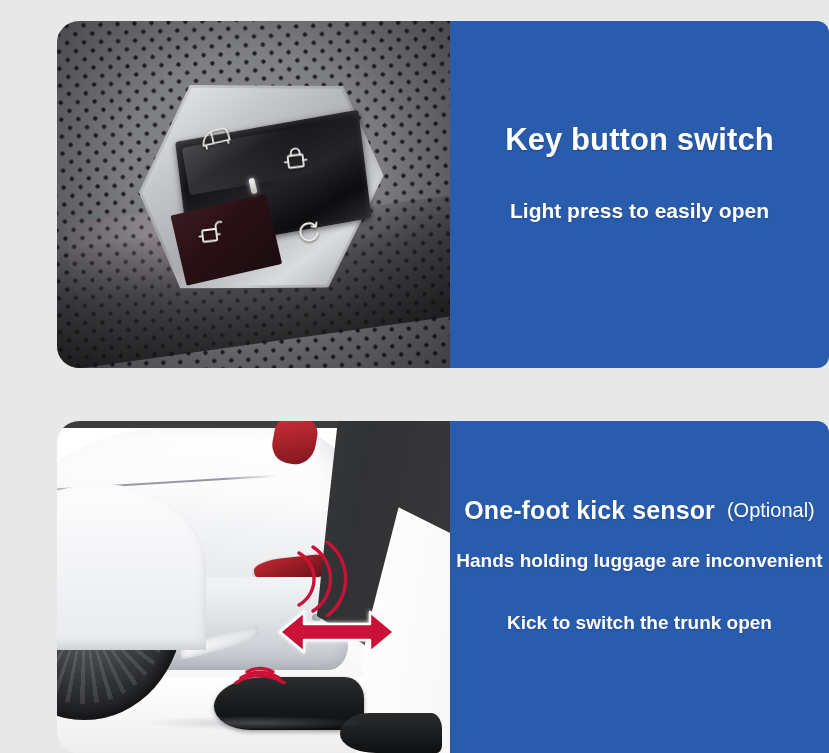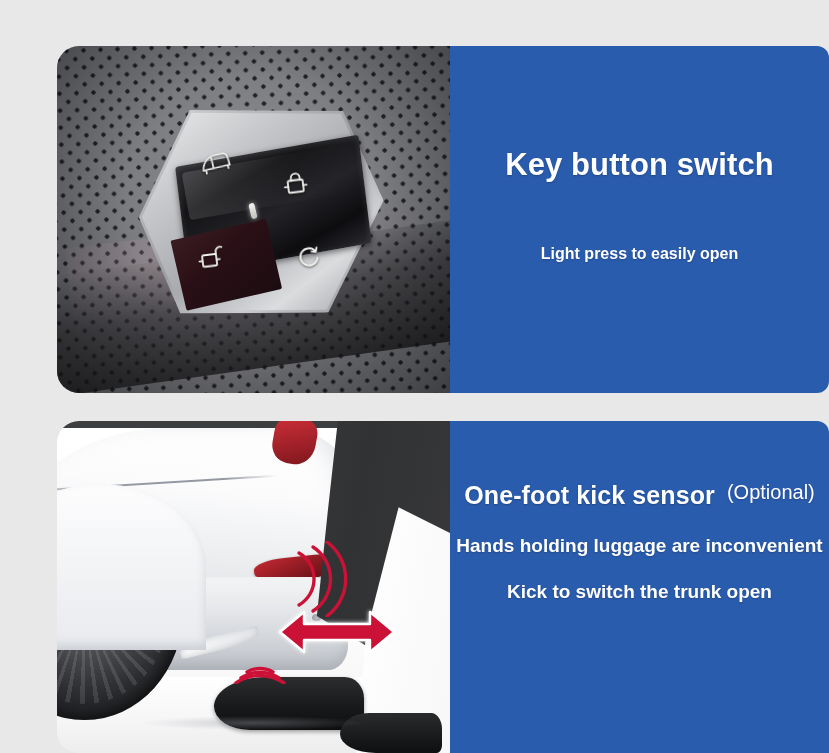--- a/index.html
+++ b/index.html
@@ -16,21 +16,21 @@
   }
 
   
   .panel {
     position: absolute;
     display: flex;
     overflow: hidden;
   }
   #panel-key {
     left: 57px;
-    top: 46px;
+    top: 21px;
     width: 772px;
     height: 347px;
     border-top-left-radius: 22px;
     border-bottom-left-radius: 22px;
     border-top-right-radius: 12px;
     border-bottom-right-radius: 12px;
   }
   #panel-kick {
     left: 57px;
     top: 421px;
@@ -66,39 +66,39 @@
     text-shadow: 0 1px 2px rgba(0,0,0,.25);
     white-space: nowrap;
   }
   .subline {
     font-weight: bold;
     text-align: center;
     text-shadow: 0 1px 2px rgba(0,0,0,.22);
     white-space: nowrap;
   }
   #panel-key .headline { font-size: 31px; margin-top: 101px; }
-  #panel-key .sub-1    { font-size: 16px; margin-top: 62px; }
+  #panel-key .sub-1    { font-size: 21px; margin-top: 41px; }
   #panel-key .sub-2    { font-size: 21px; margin-top: 24px; }
 
   .headline-row {
     display: flex;
-    align-items: flex-start;
+    align-items: center;
     justify-content: center;
-    margin-top: 60px;
+    margin-top: 75px;
     gap: 12px;
   }
   .headline-row .headline { margin-top: 0; font-size: 25px; }
   .optional {
     font-size: 20px;
     font-weight: normal;
     text-shadow: 0 1px 2px rgba(0,0,0,.22);
     white-space: nowrap;
   }
   #panel-kick .sub-1 { font-size: 19px; margin-top: 25px; }
-  #panel-kick .sub-2 { font-size: 19px; margin-top: 24px; }
+  #panel-kick .sub-2 { font-size: 19px; margin-top: 40px; }
 
   
   .leather {
     position: absolute;
     inset: 0;
     background:
       radial-gradient(circle at 50% 42%, #8e8f93 0%, #7d7e82 42%, #6a6b70 78%, #5e5f64 100%);
   }
   .perf {
     position: absolute;

